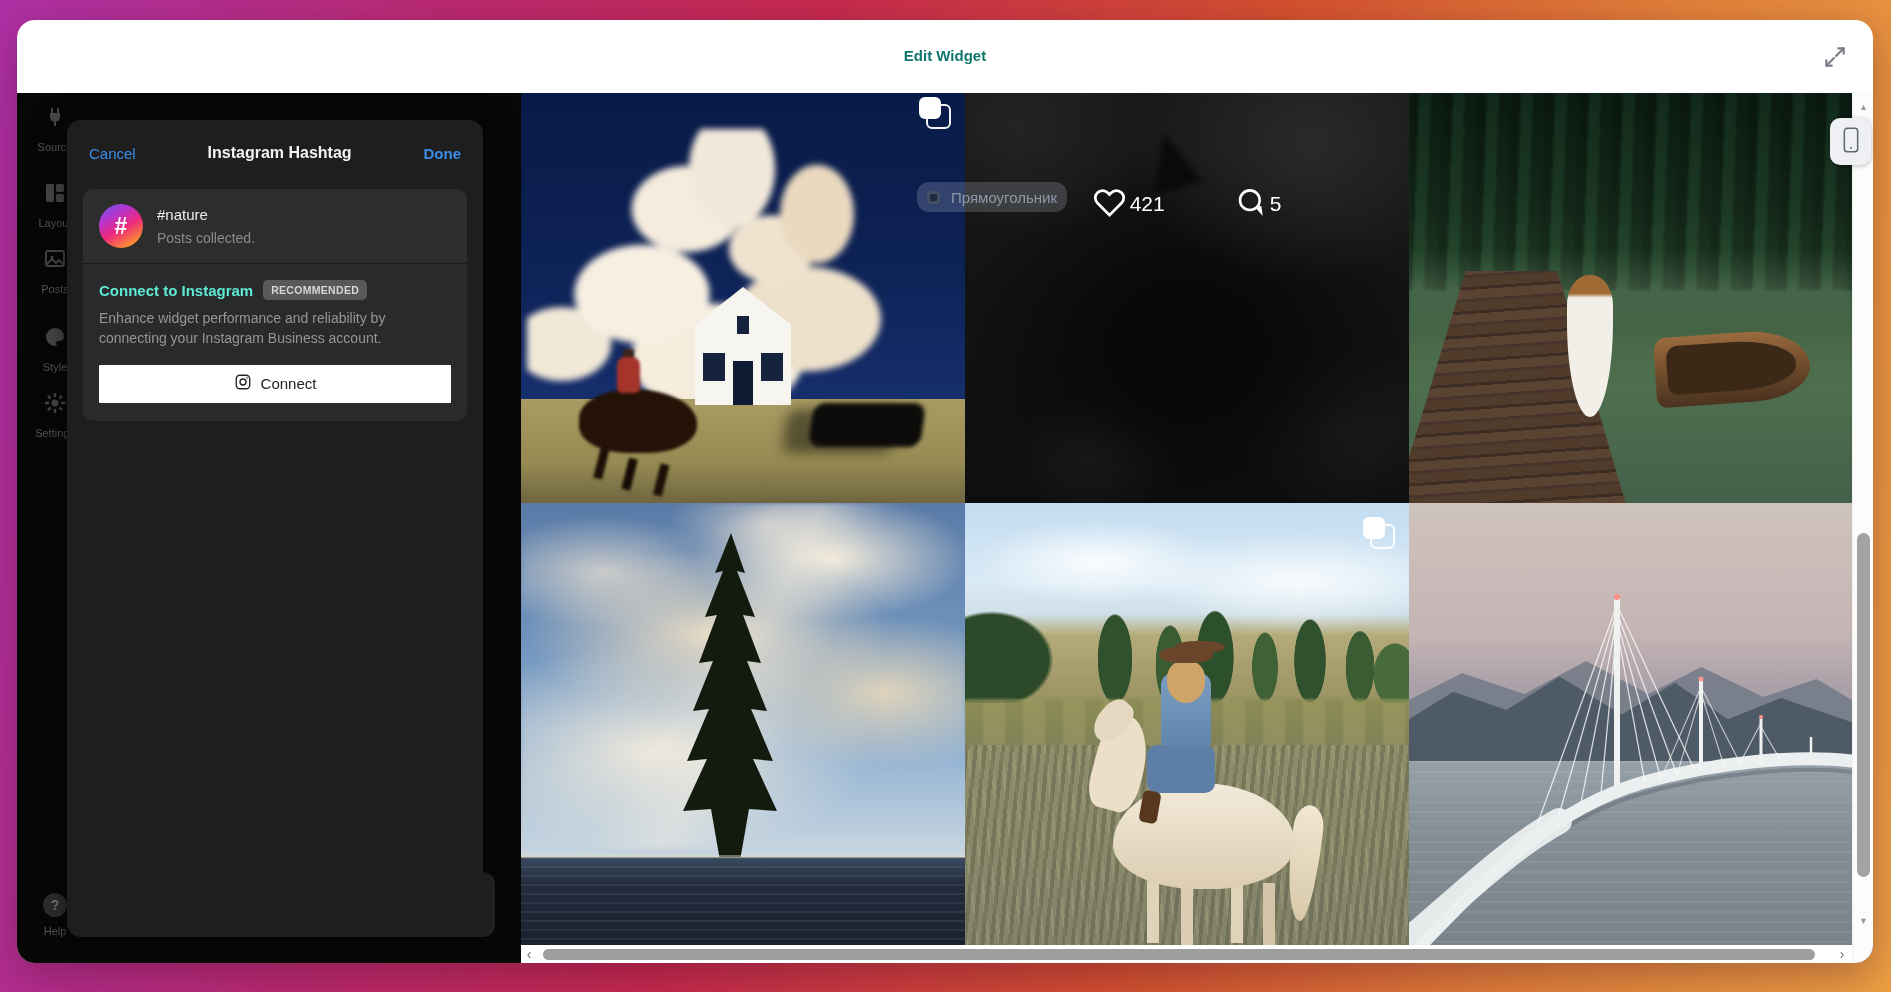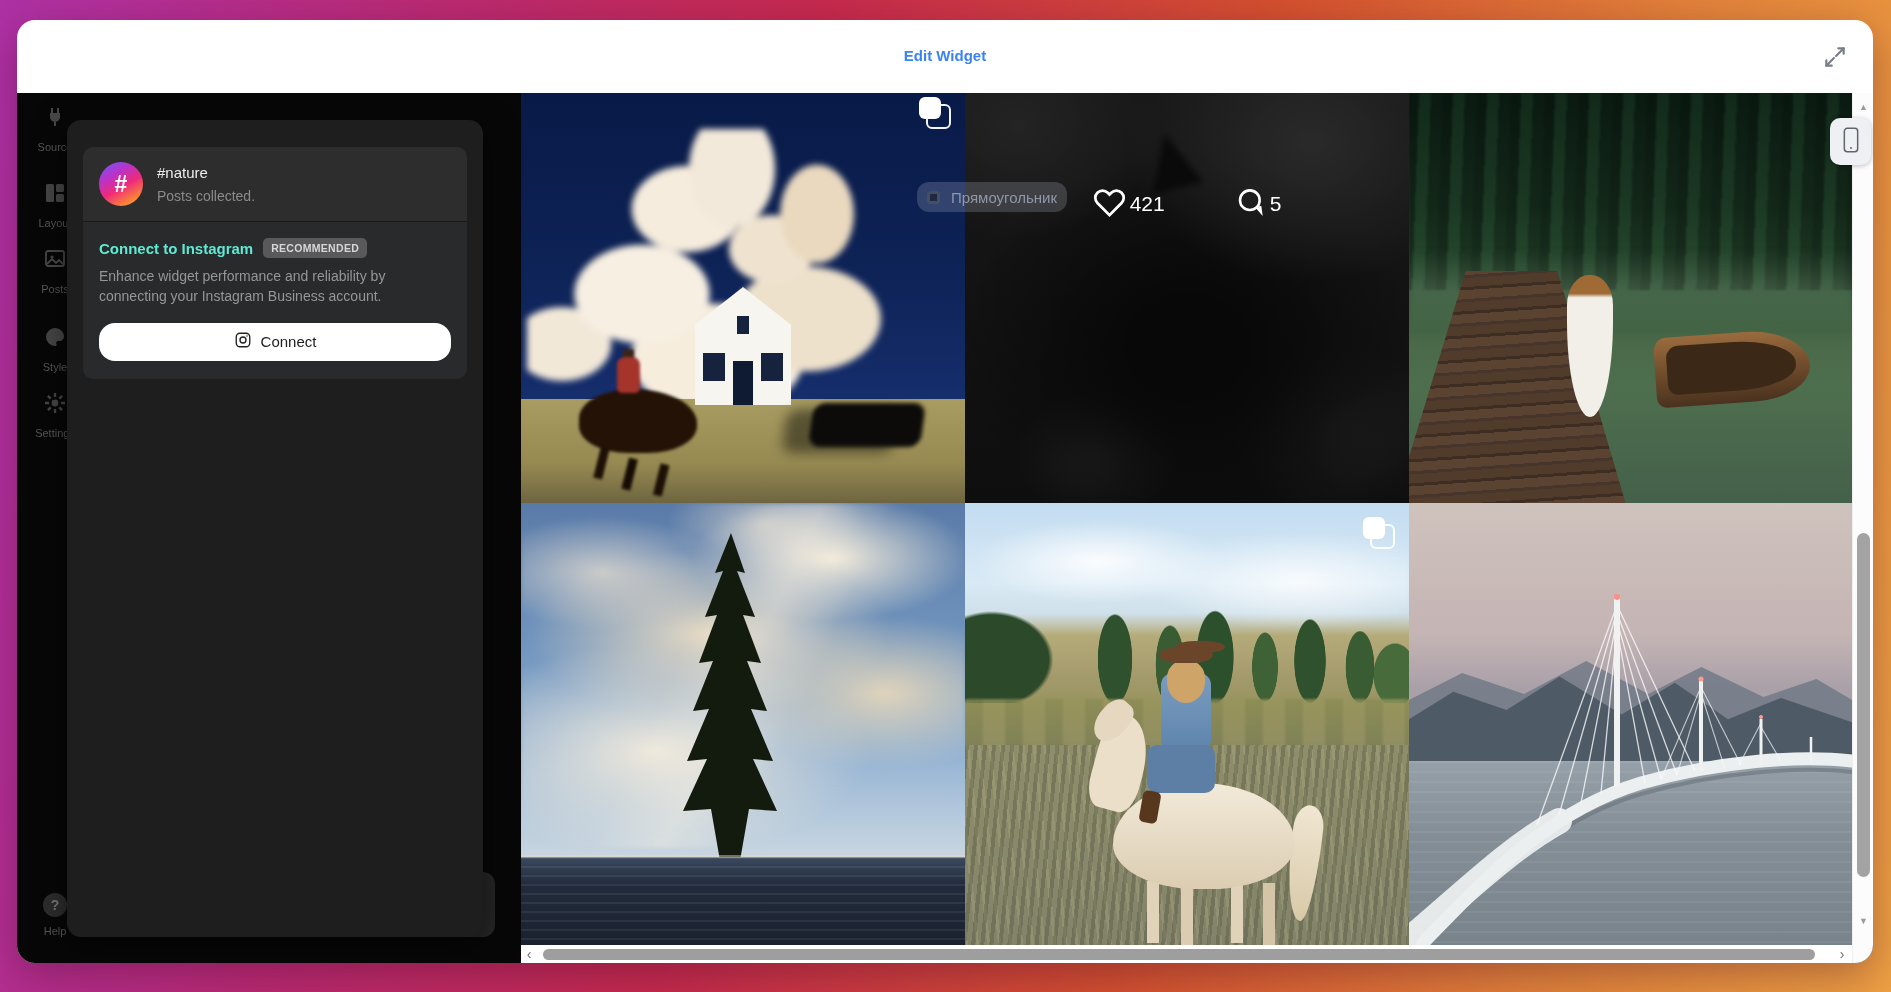--- a/index.html
+++ b/index.html
@@ -6,21 +6,21 @@
   body { font-family:"Liberation Sans", sans-serif; }
 
   .stage { position:relative; width:1891px; height:992px; overflow:hidden;
     background:linear-gradient(100deg,#ae31a5 0%,#bb2a71 22%,#c62a4e 40%,#d4502f 62%,#e2823a 82%,#eda043 100%); }
 
   .modal { position:absolute; left:17px; top:20px; width:1856px; height:943px;
     background:#fff; border-radius:18px; box-shadow:0 12px 40px rgba(60,10,40,.35); }
 
   .modal-header { position:relative; height:73px; }
   .modal-title { position:absolute; left:0; right:0; top:27px; text-align:center;
-    font-size:15px; font-weight:700; color:#3b82f6; }
+    font-size:15px; font-weight:700; color:#0f766e; }
   .expand-btn { position:absolute; right:20px; top:20px; width:36px; height:36px;
     display:flex; align-items:center; justify-content:center; cursor:pointer; background:none; border:none; }
 
   .modal-body { position:absolute; left:0; right:0; top:73px; bottom:0;
     background:#070707; border-radius:0 0 18px 18px; overflow:hidden; }
 
   
   .editor-sidebar { position:absolute; left:0; top:0; width:76px; height:100%; z-index:1; }
   .side-item { position:absolute; left:0; width:76px; display:flex; flex-direction:column;
     align-items:center; color:#4e4e4e; cursor:pointer; }
@@ -50,21 +50,21 @@
   .hash-name { color:#ededed; font-size:15px; font-weight:500; }
   .hash-status { color:#8b8b8b; font-size:14px; margin-top:7px; }
   .panel-divider { height:1px; background:#1a1a1b; }
   .connect-section { background:#292a2b; padding:16px 16px 18px 16px; }
   .connect-title-row { display:flex; align-items:center; gap:10px; }
   .connect-title { color:#5eead4; font-size:15px; font-weight:600; }
   .badge { background:#59595b; color:#d6d6d6; font-size:10.5px; font-weight:700;
     letter-spacing:.3px; padding:4px 8px; border-radius:5px; }
   .connect-desc { color:#969696; font-size:14px; line-height:1.42; margin-top:9px; }
   .connect-btn { margin-top:16px; width:100%; height:38px; background:#fff; border:none;
-    border-radius:16px; display:flex; align-items:center; justify-content:center; gap:9px;
+    border-radius:1px; display:flex; align-items:center; justify-content:center; gap:9px;
     font-size:15px; font-weight:500; color:#222; cursor:pointer; font-family:"Liberation Sans", sans-serif; }
   .connect-btn svg { width:18px; height:18px; stroke:#222; fill:none; stroke-width:1.8; }
 
   
   .grid { position:absolute; left:504px; top:0; width:1331px; height:852px; display:grid;
     grid-template-columns:444px 444px 443px; grid-template-rows:410px 442px; z-index:2; }
   .tile { position:relative; overflow:hidden; cursor:pointer; }
 
   .carousel-badge { position:absolute; width:30px; height:30px; z-index:6; }
   .carousel-badge::before { content:""; position:absolute; left:7px; top:7px; width:21px; height:21px;
@@ -320,20 +320,25 @@
         </div>
         <div class="side-item" style="top:800px">
           <span class="help-icon-circle">?</span>
           <span class="side-label">Help</span>
         </div>
       </nav>
 
       <div class="panel-ghost"></div>
 
       <section class="hashtag-panel">
+        <div class="panel-header">
+          <button class="link-btn">Cancel</button>
+          <span class="panel-title">Instagram Hashtag</span>
+          <button class="link-btn done">Done</button>
+        </div>
 
         <div class="panel-card">
           <div class="hashtag-row">
             <span class="hash-avatar">#</span>
             <span>
               <div class="hash-name">#nature</div>
               <div class="hash-status">Posts collected.</div>
             </span>
           </div>
           <div class="panel-divider"></div>

